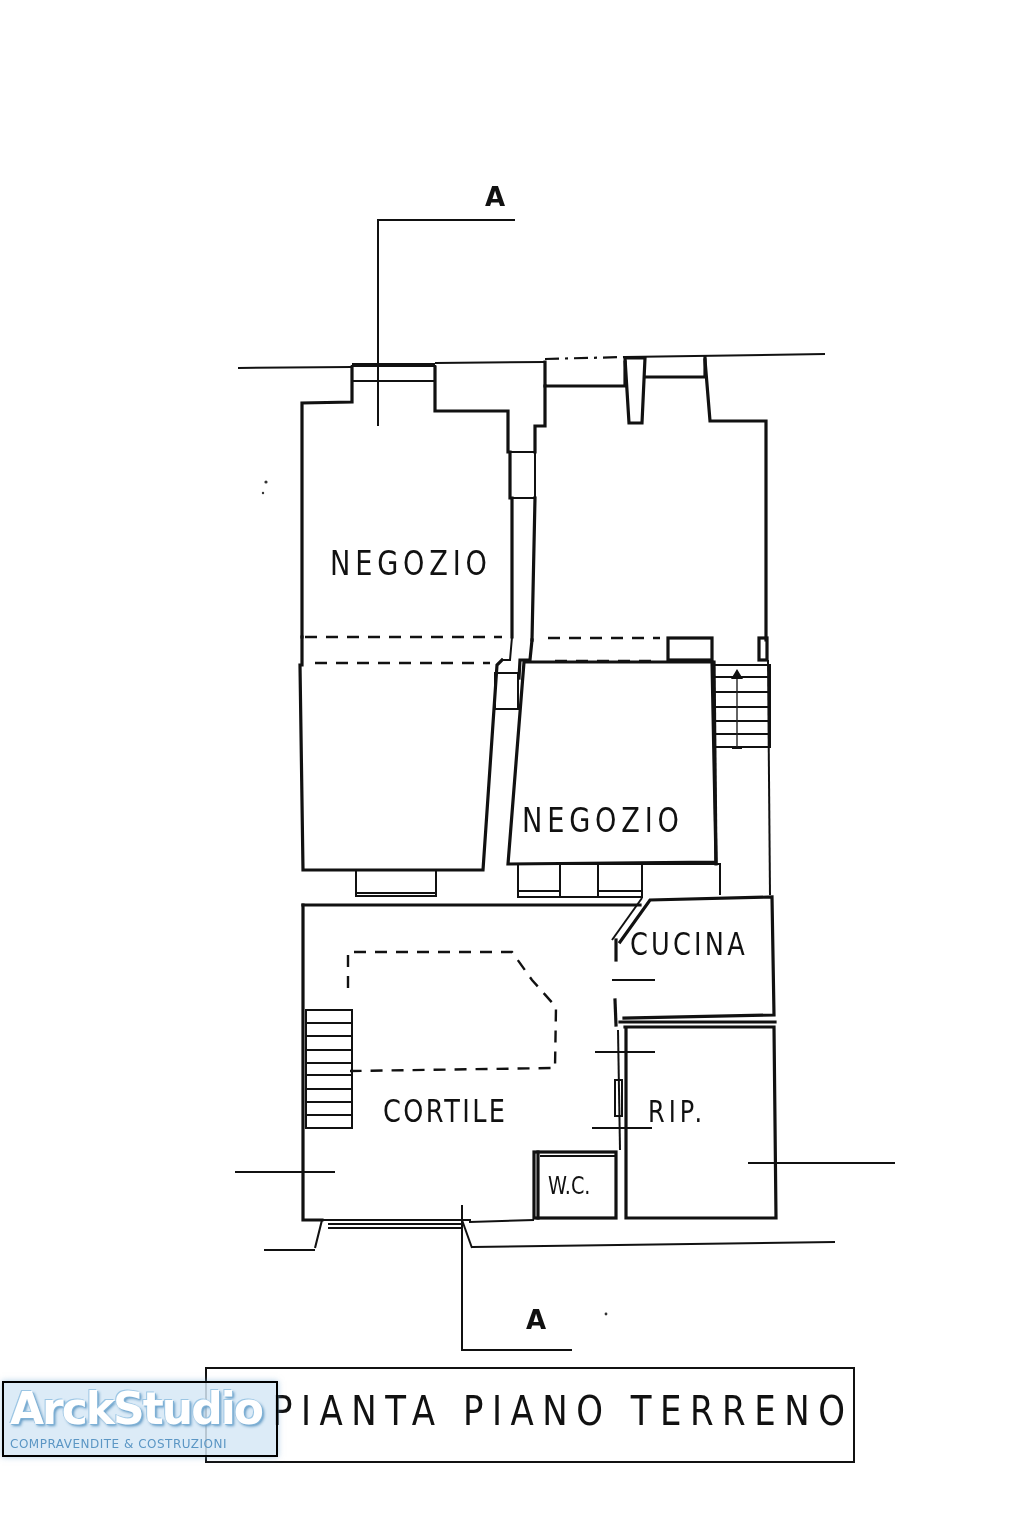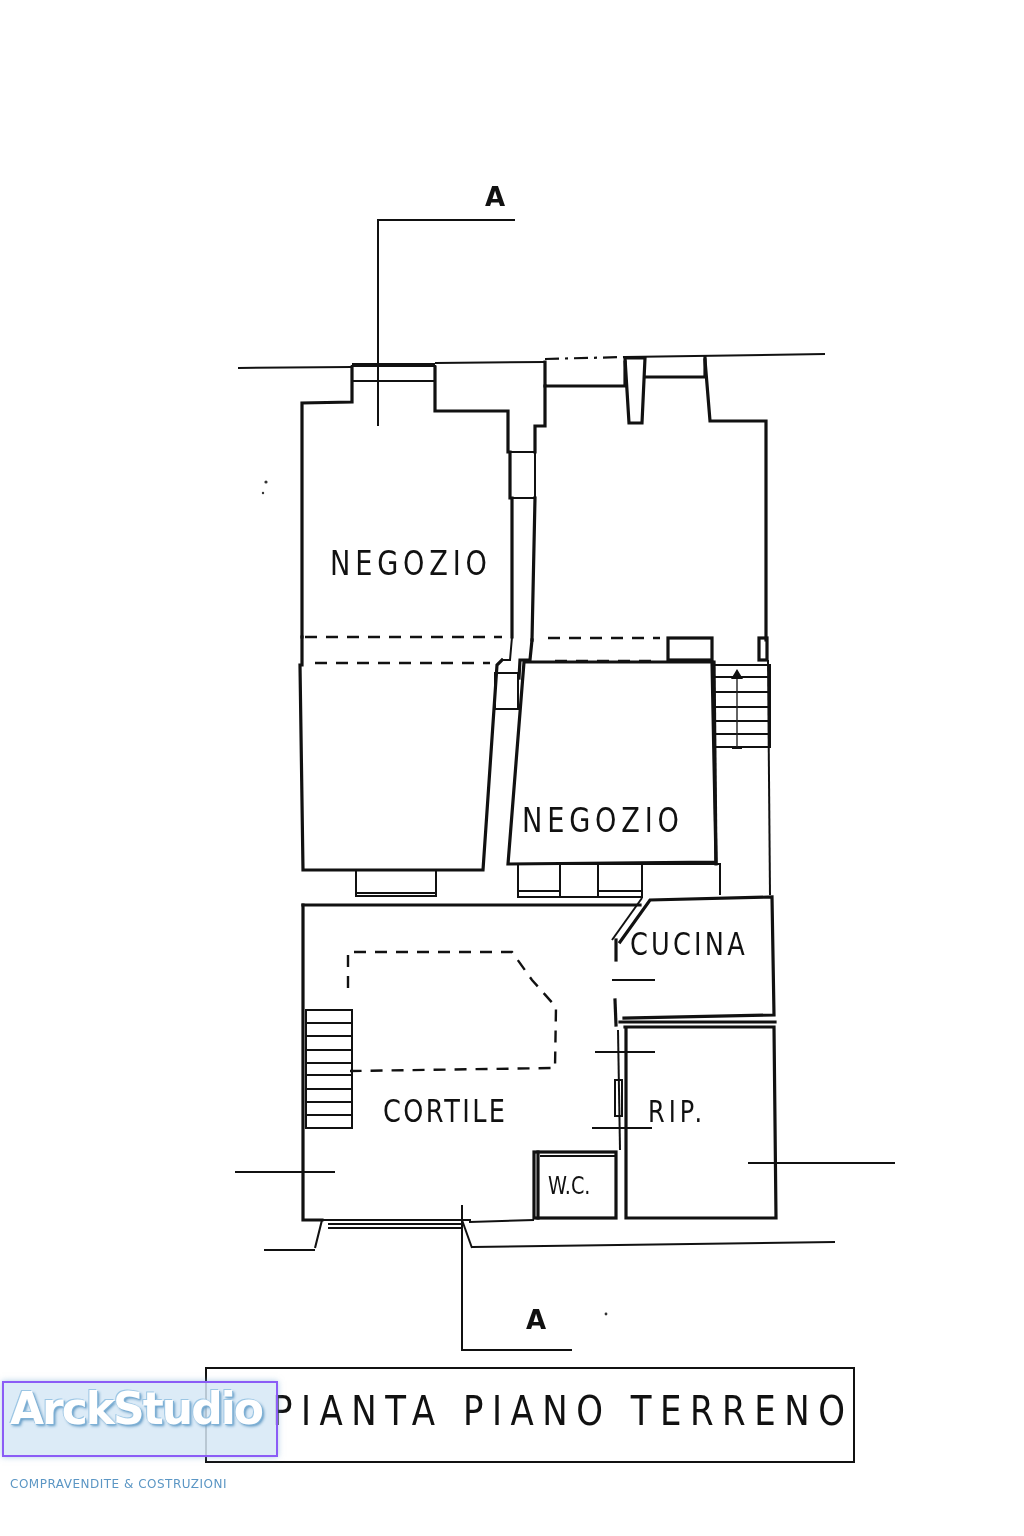--- a/index.html
+++ b/index.html
@@ -8,23 +8,23 @@
   .plan svg { width: 1024px; height: 1536px; display: block; }
   .wall { fill: none; stroke: #111; stroke-width: 3.2; stroke-linejoin: miter; stroke-linecap: square; }
   .thin { fill: none; stroke: #111; stroke-width: 2; }
   .hair { fill: none; stroke: #222; stroke-width: 1.4; }
   .dash { fill: none; stroke: #111; stroke-width: 2.4; stroke-dasharray: 12 9; }
   .dash-dot { fill: none; stroke: #111; stroke-width: 2.2; stroke-dasharray: 14 6 3 6; }
   .room-label { position: absolute; font-family: "DejaVu Sans", sans-serif; color: #111; letter-spacing: 6px; font-size: 34px; white-space: nowrap; transform: scaleX(0.8); transform-origin: left top; }
   .section-mark { position: absolute; font-family: "DejaVu Sans", sans-serif; color: #111; font-size: 26px; font-weight: bold; }
   .title-box { position: absolute; left: 205px; top: 1367px; width: 650px; height: 96px; border: 2px solid #111; box-sizing: border-box; }
   .title-text { position: absolute; left: 272px; top: 1388px; font-family: "DejaVu Sans", sans-serif; font-size: 40px; letter-spacing: 10px; color: #111; white-space: nowrap; transform: scaleX(0.85); transform-origin: left top; }
-  .logo { position: absolute; left: 2px; top: 1381px; width: 276px; height: 76px; background: rgba(214,232,246,0.85); border: 2px solid #8b5cf6; box-sizing: border-box; box-shadow: 0 0 6px rgba(120,170,210,0.6); }
+  .logo { position: absolute; left: 2px; top: 1381px; width: 276px; height: 76px; background: rgba(214,232,246,0.85); border: 2px solid #000000; box-sizing: border-box; box-shadow: 0 0 6px rgba(120,170,210,0.6); }
   .logo-name { position: absolute; left: 6px; top: 0px; font-family: "DejaVu Sans", sans-serif; font-size: 44px; font-weight: bold; color: #ffffff; text-shadow: 1px 1px 0 #7fb1d6, -1px -1px 0 #9cc6e4, 2px 2px 3px #5e97c2; letter-spacing: -2px; white-space: nowrap; }
-  .logo-sub { position: absolute; left: 6px; top: 54px; font-family: "DejaVu Sans", sans-serif; font-size: 12px; color: #5b96c4; letter-spacing: 0.5px; white-space: nowrap; margin-top: 40px; }
+  .logo-sub { position: absolute; left: 6px; top: 54px; font-family: "DejaVu Sans", sans-serif; font-size: 12px; color: #5b96c4; letter-spacing: 0.5px; white-space: nowrap; }
 </style>
 </head>
 <body>
 
 <div class="plan">
   <svg viewBox="0 0 1024 1536" xmlns="http://www.w3.org/2000/svg">
 
     <g>
       <polyline class="thin" points="378,426 378,220 515,220"></polyline>
     </g>

